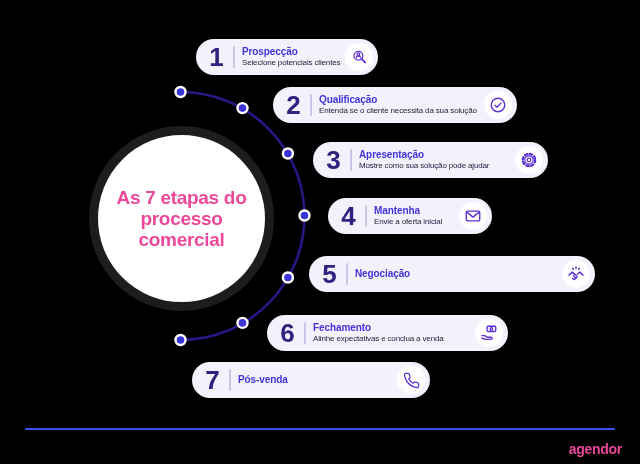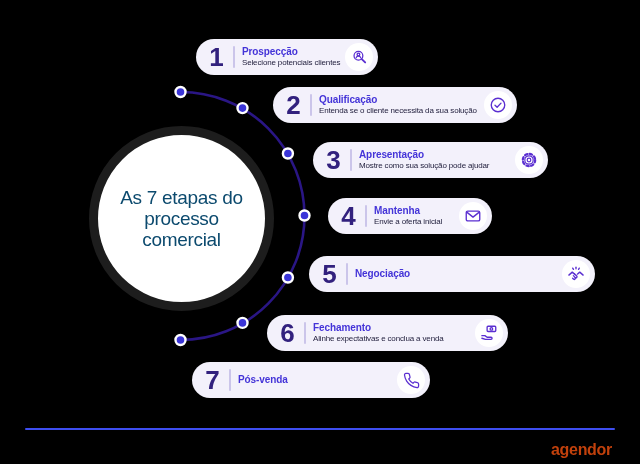--- a/index.html
+++ b/index.html
@@ -9,21 +9,21 @@
   }
   
   .arc-svg{position:absolute;left:0;top:0;pointer-events:none;}
   
   .center-circle{
     position:absolute;left:89px;top:126px;width:167px;height:167px;
     background:#ffffff;border:9px solid #1d1d1d;border-radius:50%;
     display:flex;align-items:center;justify-content:center;text-align:center;
   }
   .center-circle .txt{
-    color:#0c4a6e;font-weight:normal;font-size:19px;line-height:1.12;
+    color:#ec4899;font-weight:bold;font-size:19px;line-height:1.12;
     letter-spacing:-0.3px;padding:0 10px;
   }
   
   .card{
     position:absolute;height:36px;background:#f3f1fb;border-radius:18px;
     display:flex;align-items:center;padding:0 5px 0 9px;box-sizing:border-box;
   }
   .card .num{
     width:22px;flex:0 0 auto;text-align:center;color:#32217e;
     font-size:26px;font-weight:800;line-height:36px;letter-spacing:-1px;
@@ -55,22 +55,22 @@
   .c4{left:328px;top:198px;width:164px;}
   .c5{left:309px;top:256px;width:286px;}
   .c6{left:267px;top:315px;width:241px;}
   .c7{left:192px;top:362px;width:238px;}
   
   .footer-line{
     position:absolute;left:25px;top:428px;width:590px;height:2px;
     background:#3e4ef0;border-radius:1px;
   }
   .brand{
-    position:absolute;right:28px;top:441px;color:#c2410c;
-    font-size:16px;font-weight:bold;letter-spacing:-0.3px;
+    position:absolute;right:18px;top:441px;color:#ec4899;
+    font-size:14px;font-weight:bold;letter-spacing:-0.3px;
   }
 </style>
 </head>
 <body>
 
 <div class="stage">
 
   <svg class="arc-svg" width="640" height="464" viewBox="0 0 640 464">
     <path d="M 180.5 92 A 124 124 0 0 1 180.5 340" fill="none" stroke="#2a1685" stroke-width="2.6"></path>
     <circle cx="180.5" cy="92" r="5" fill="#3b35d8" stroke="#ffffff" stroke-width="2.4"></circle>

